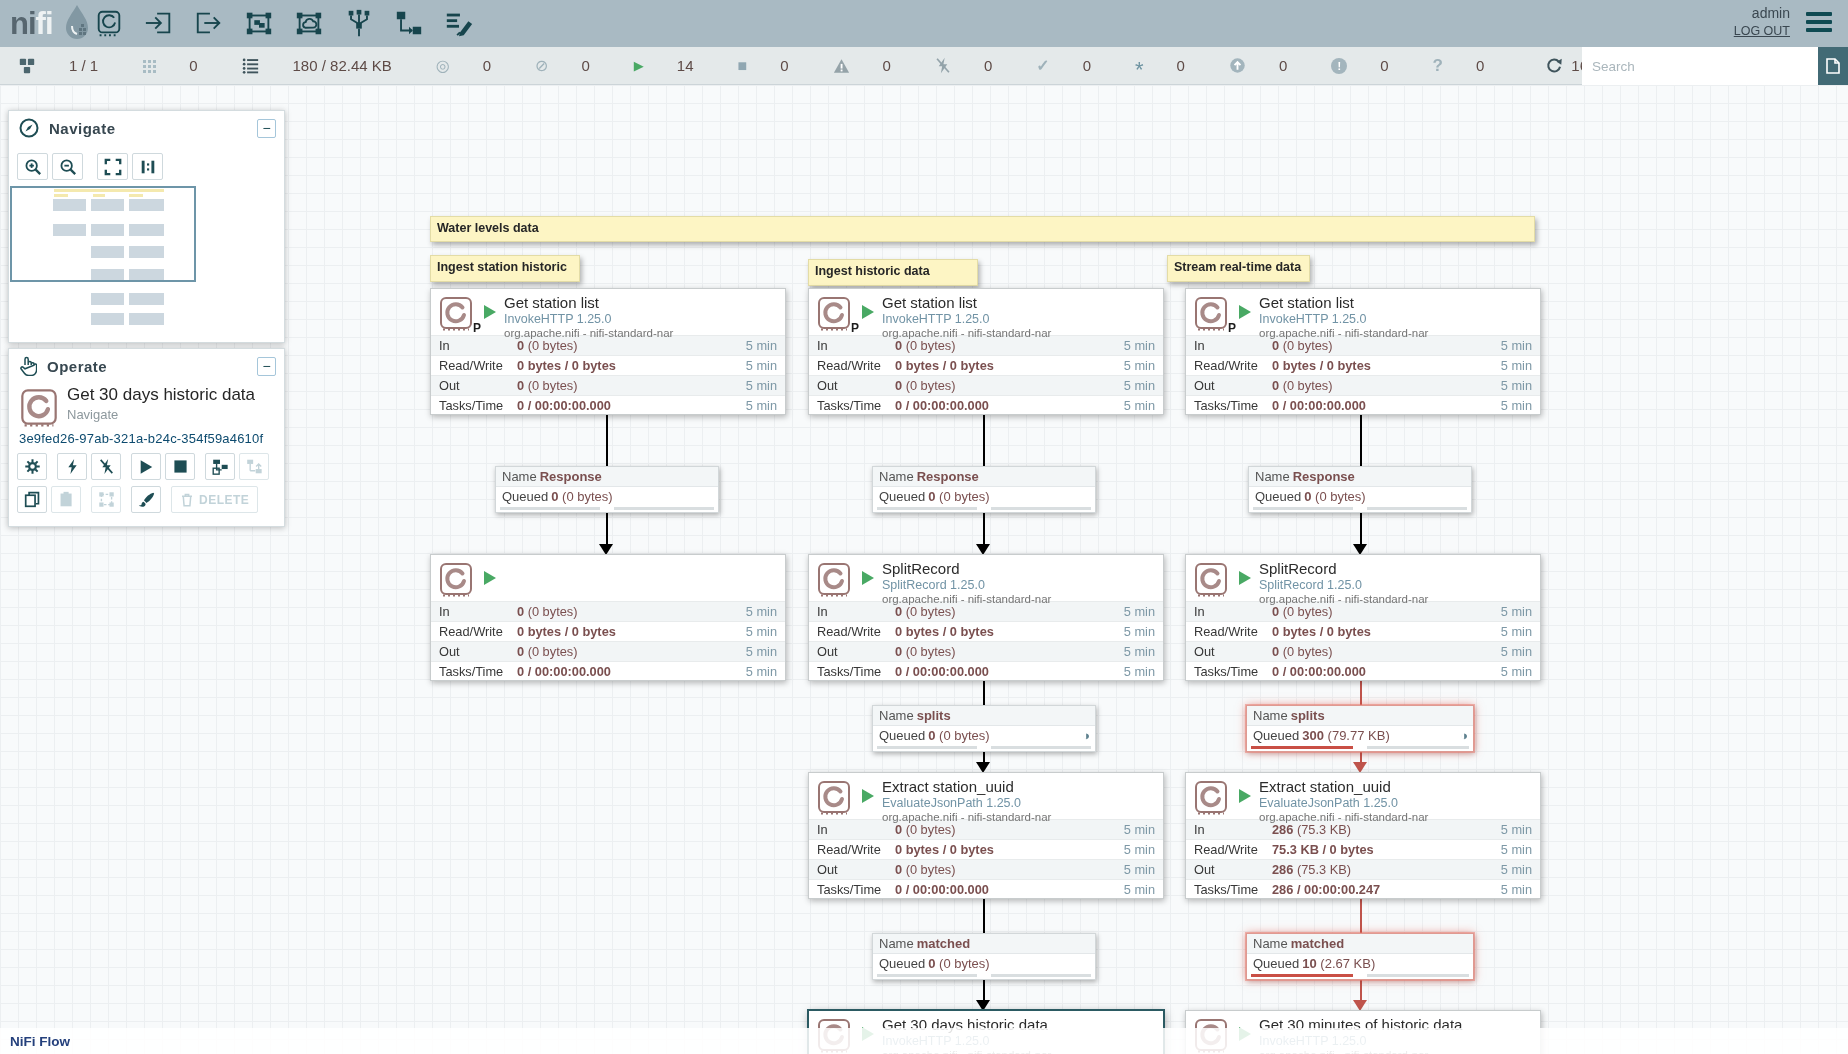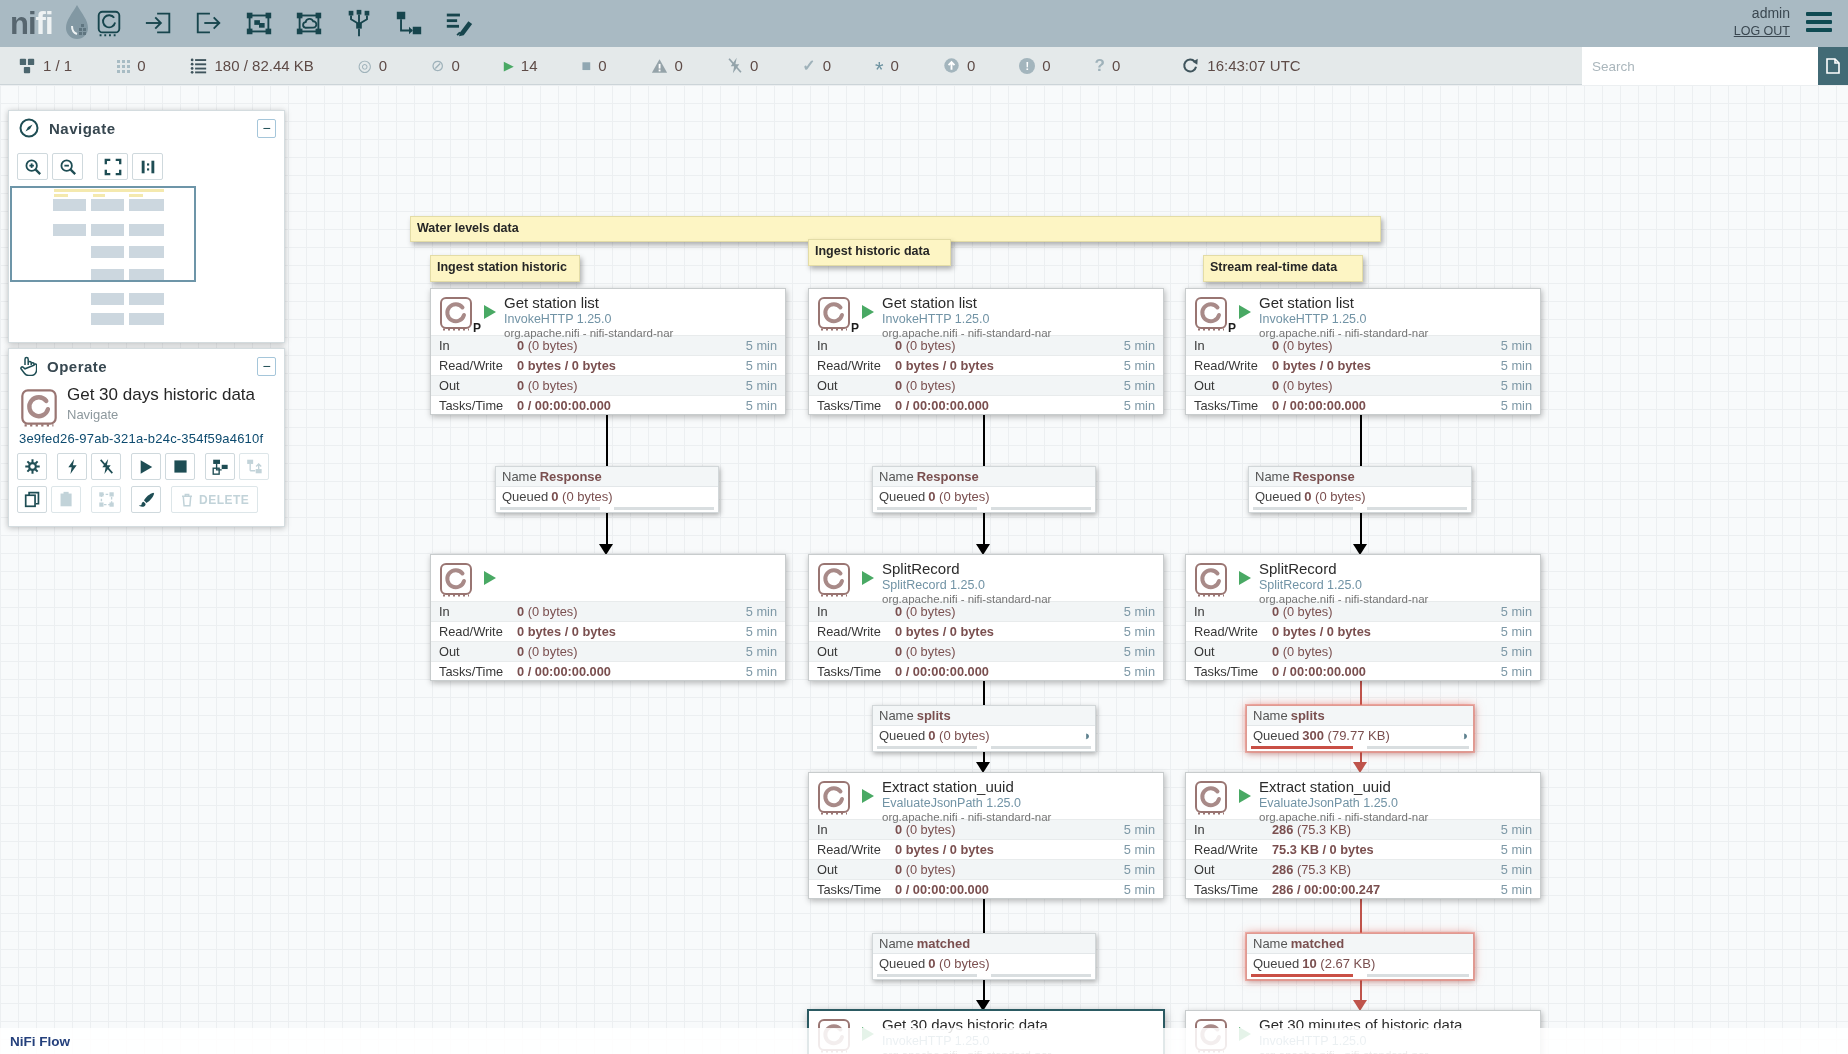--- a/index.html
+++ b/index.html
@@ -15,21 +15,21 @@
   .cticon { width:34px; height:34px; display:flex; align-items:center; justify-content:center; cursor:grab; }
   .cticon svg { stroke:#17454d; fill:none; stroke-width:2; }
   #userbox { position:absolute; right:58px; top:5px; text-align:right; color:#3a4750; }
   #userbox .usr { font-size:14px; }
   #userbox .lo { font-size:12.5px; text-decoration:underline; cursor:pointer; display:inline-block; margin-top:3px; }
   #burger { position:absolute; right:16px; top:12px; width:26px; cursor:pointer; }
   #burger span { display:block; width:26px; height:4px; background:#0f4a52; margin-bottom:4px; border-radius:1px; }
 
   
   #sbar { position:absolute; left:0; top:47px; width:1848px; height:38px; background:#e4e9ea; border-bottom:1px solid #ccd4d8; display:flex; align-items:center; padding-left:18px; z-index:50; }
-  .sitem { display:flex; align-items:center; margin-right:44px; white-space:nowrap; }
+  .sitem { display:flex; align-items:center; margin-right:44px; white-space:nowrap;gap:26px; }
   .sitem .sg { font-size:16px; margin-right:7px; }
   .sitem .sv { font-size:15px; color:#5e4b47; }
   .sg.lite { color:#9fb2ba; } .sg.grn { color:#49a964; font-size:13px; } .sg.sq { color:#90a7b2; }
   .sg.ast { color:#6d93a1; font-size:22px; line-height:10px; position:relative; top:4px; }
   .sg.qm { color:#9fb2ba; font-weight:bold; font-size:17px; }
   .ccirc { width:16px; height:16px; border-radius:50%; background:#a3b5bd; color:#fff; font-size:11px; font-weight:bold; text-align:center; line-height:16px; margin-right:7px; }
   #stime { display:flex; align-items:center; margin-left:18px; }
   #stime .sv { font-size:15px; color:#5e4b47; margin-left:8px; }
   #searchwrap { position:absolute; right:30px; top:0; height:38px; }
   #searchinput { width:236px; height:38px; border:none; outline:none; background:#fff; padding:16px 10px; font-size:13.5px; color:#444; }
@@ -327,30 +327,30 @@
     <span id="docbtn">
       <svg width="14" height="16" viewBox="0 0 14 16">
           <path d="M1 1h8l4 4v10H1z" fill="none" stroke="#fff" stroke-width="1.6"></path>
           <path d="M9 1v4h4" fill="none" stroke="#fff" stroke-width="1.6"></path>
         </svg>
     </span>
   </div>
 
   <div id="canvas">
     <div id="labels-host">
-        <div class="ylabel" style="left: 410px; top: 131px; width: 971px; height: 26px;">
+        <div class="ylabel" style="left: 430px; top: 131px; width: 1105px; height: 26px;">
     <span>Water levels data</span>
   </div>
         <div class="ylabel" style="left: 430px; top: 170px; width: 150px; height: 27px;">
     <span>Ingest station historic</span>
   </div>
-        <div class="ylabel" style="left: 808px; top: 154px; width: 143px; height: 27px;">
+        <div class="ylabel" style="left: 808px; top: 174px; width: 170px; height: 27px;">
     <span>Ingest historic data</span>
   </div>
-        <div class="ylabel" style="left: 1203px; top: 170px; width: 160px; height: 27px;">
+        <div class="ylabel" style="left: 1167px; top: 170px; width: 143px; height: 27px;">
     <span>Stream real-time data</span>
   </div>
       </div>
 
     <div class="cline" style="left:606px;top:330px;height:51px"></div>
     <div class="cline" style="left:606px;top:426px;height:33px"></div>
     <div class="carrow" style="left:599px;top:459px"></div>
 
     <div class="cline" style="left:983px;top:330px;height:51px"></div>
     <div class="cline" style="left:983px;top:426px;height:33px"></div>

